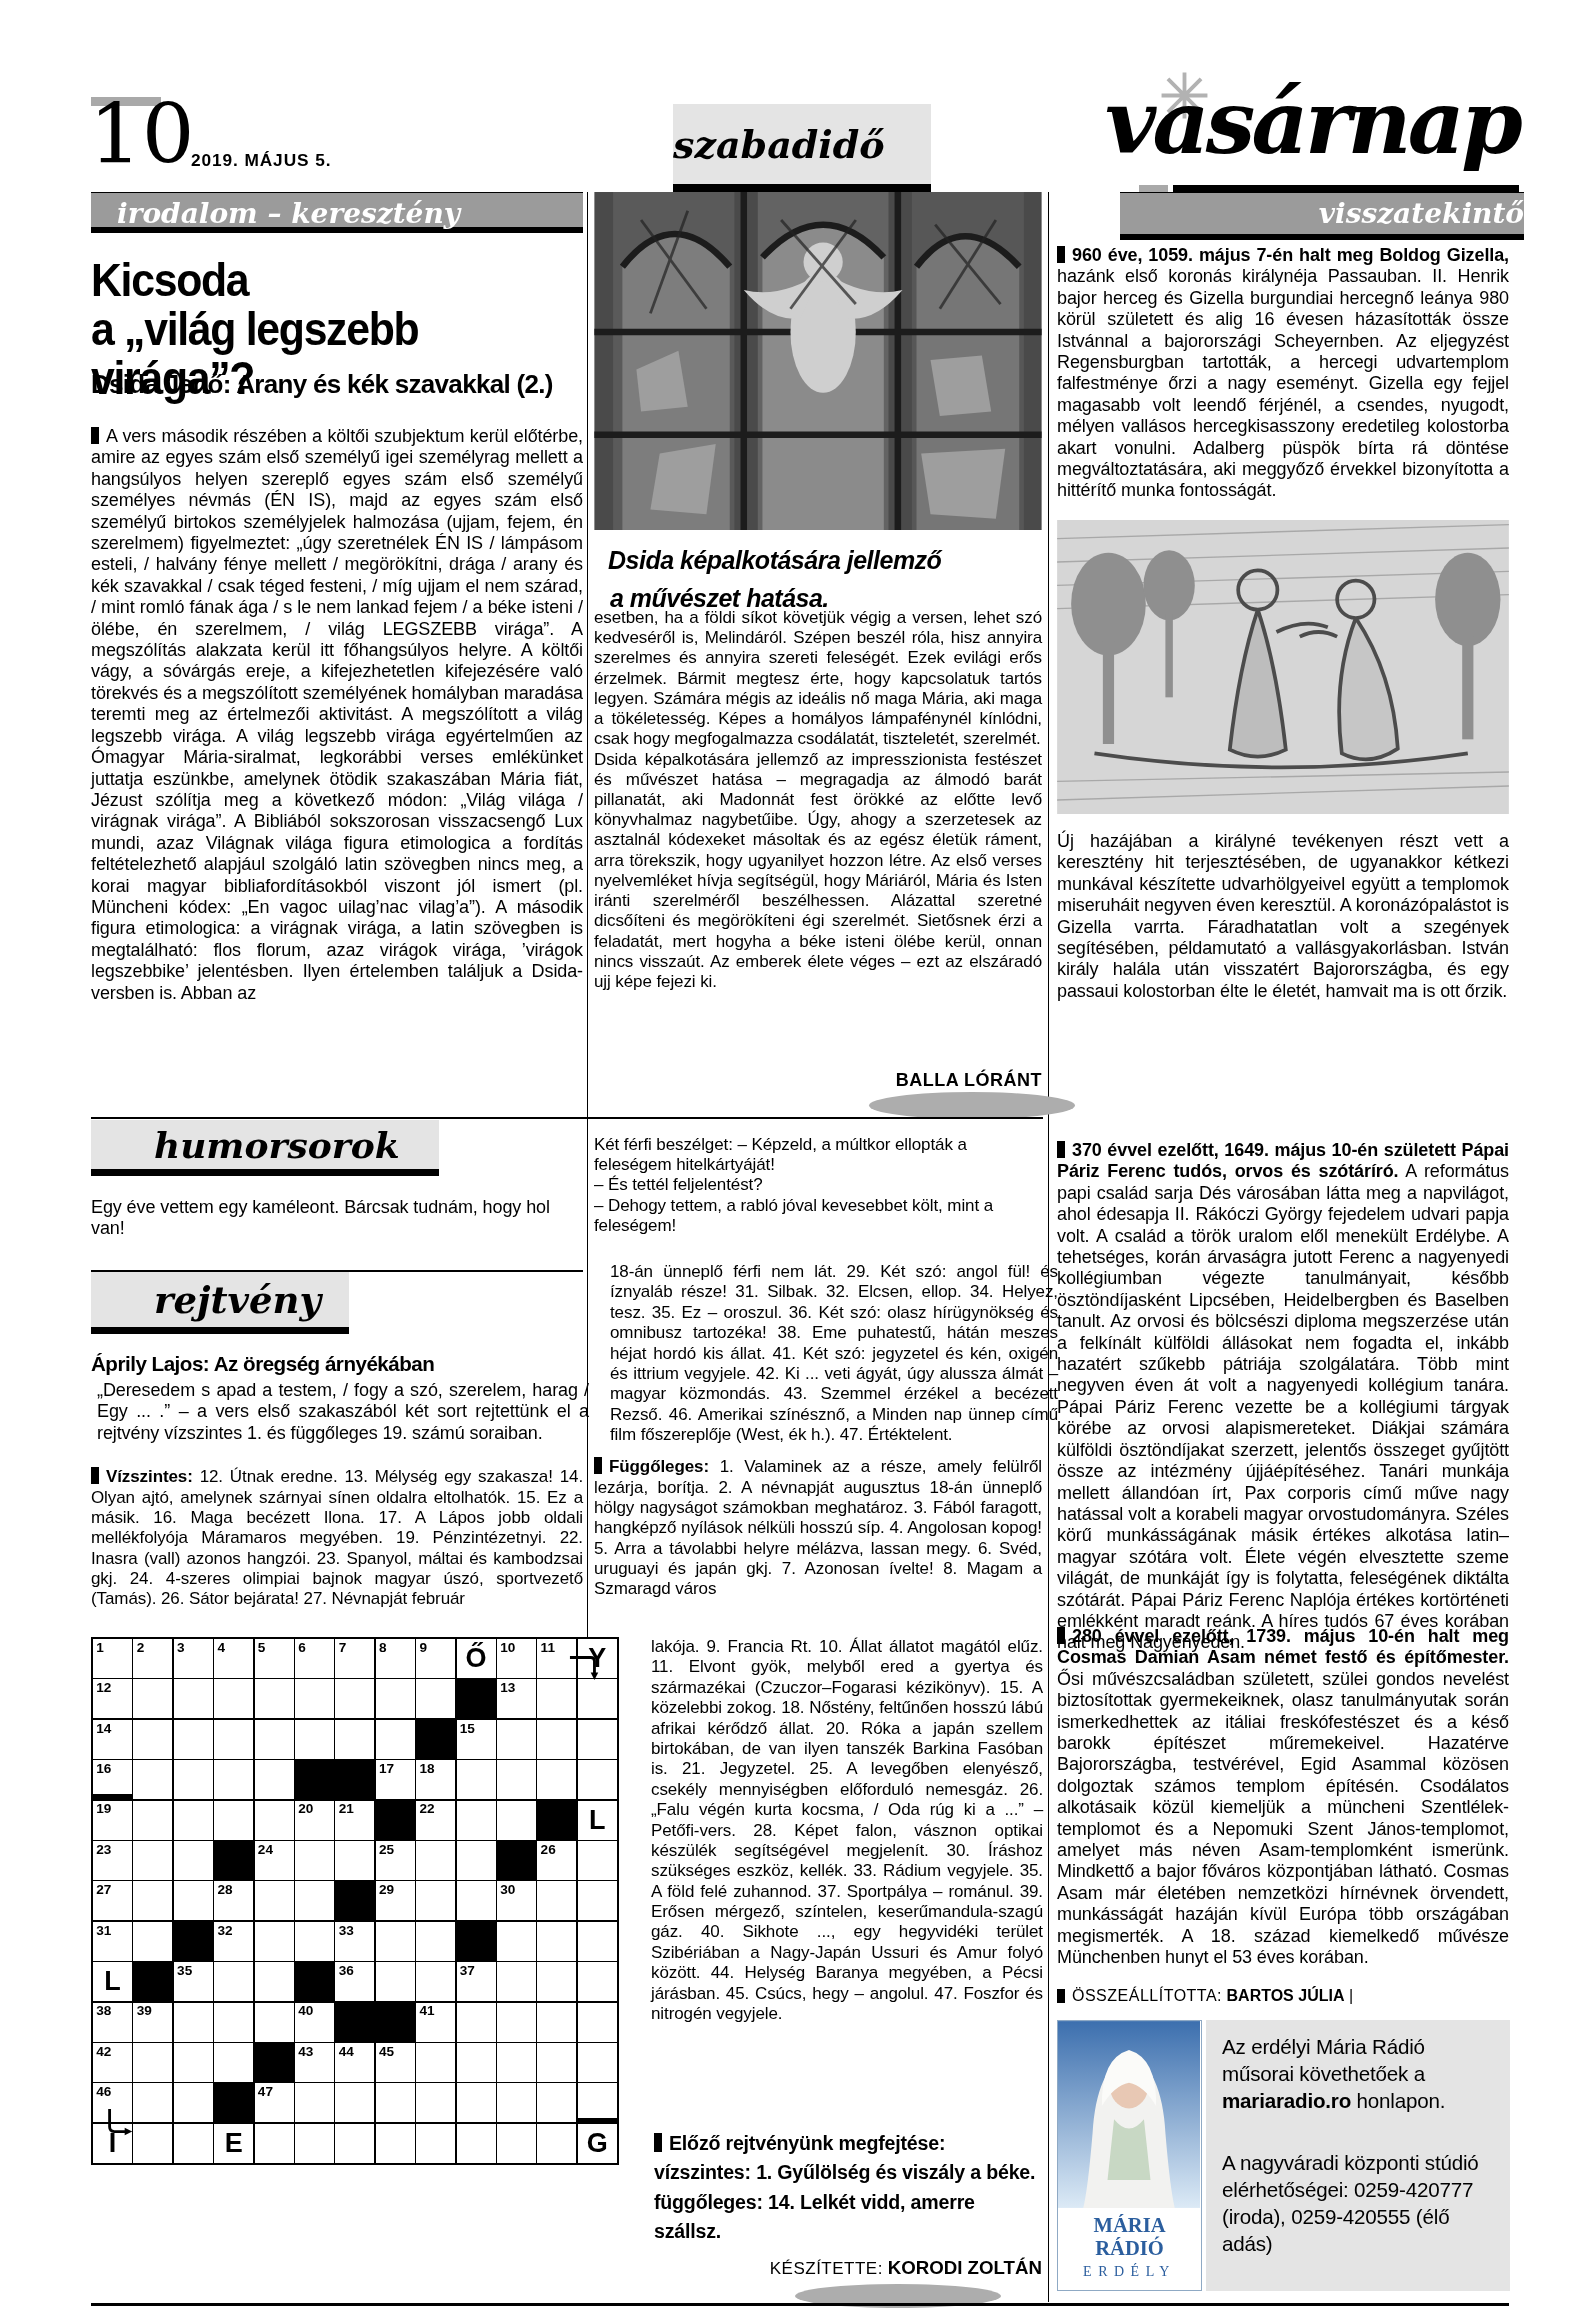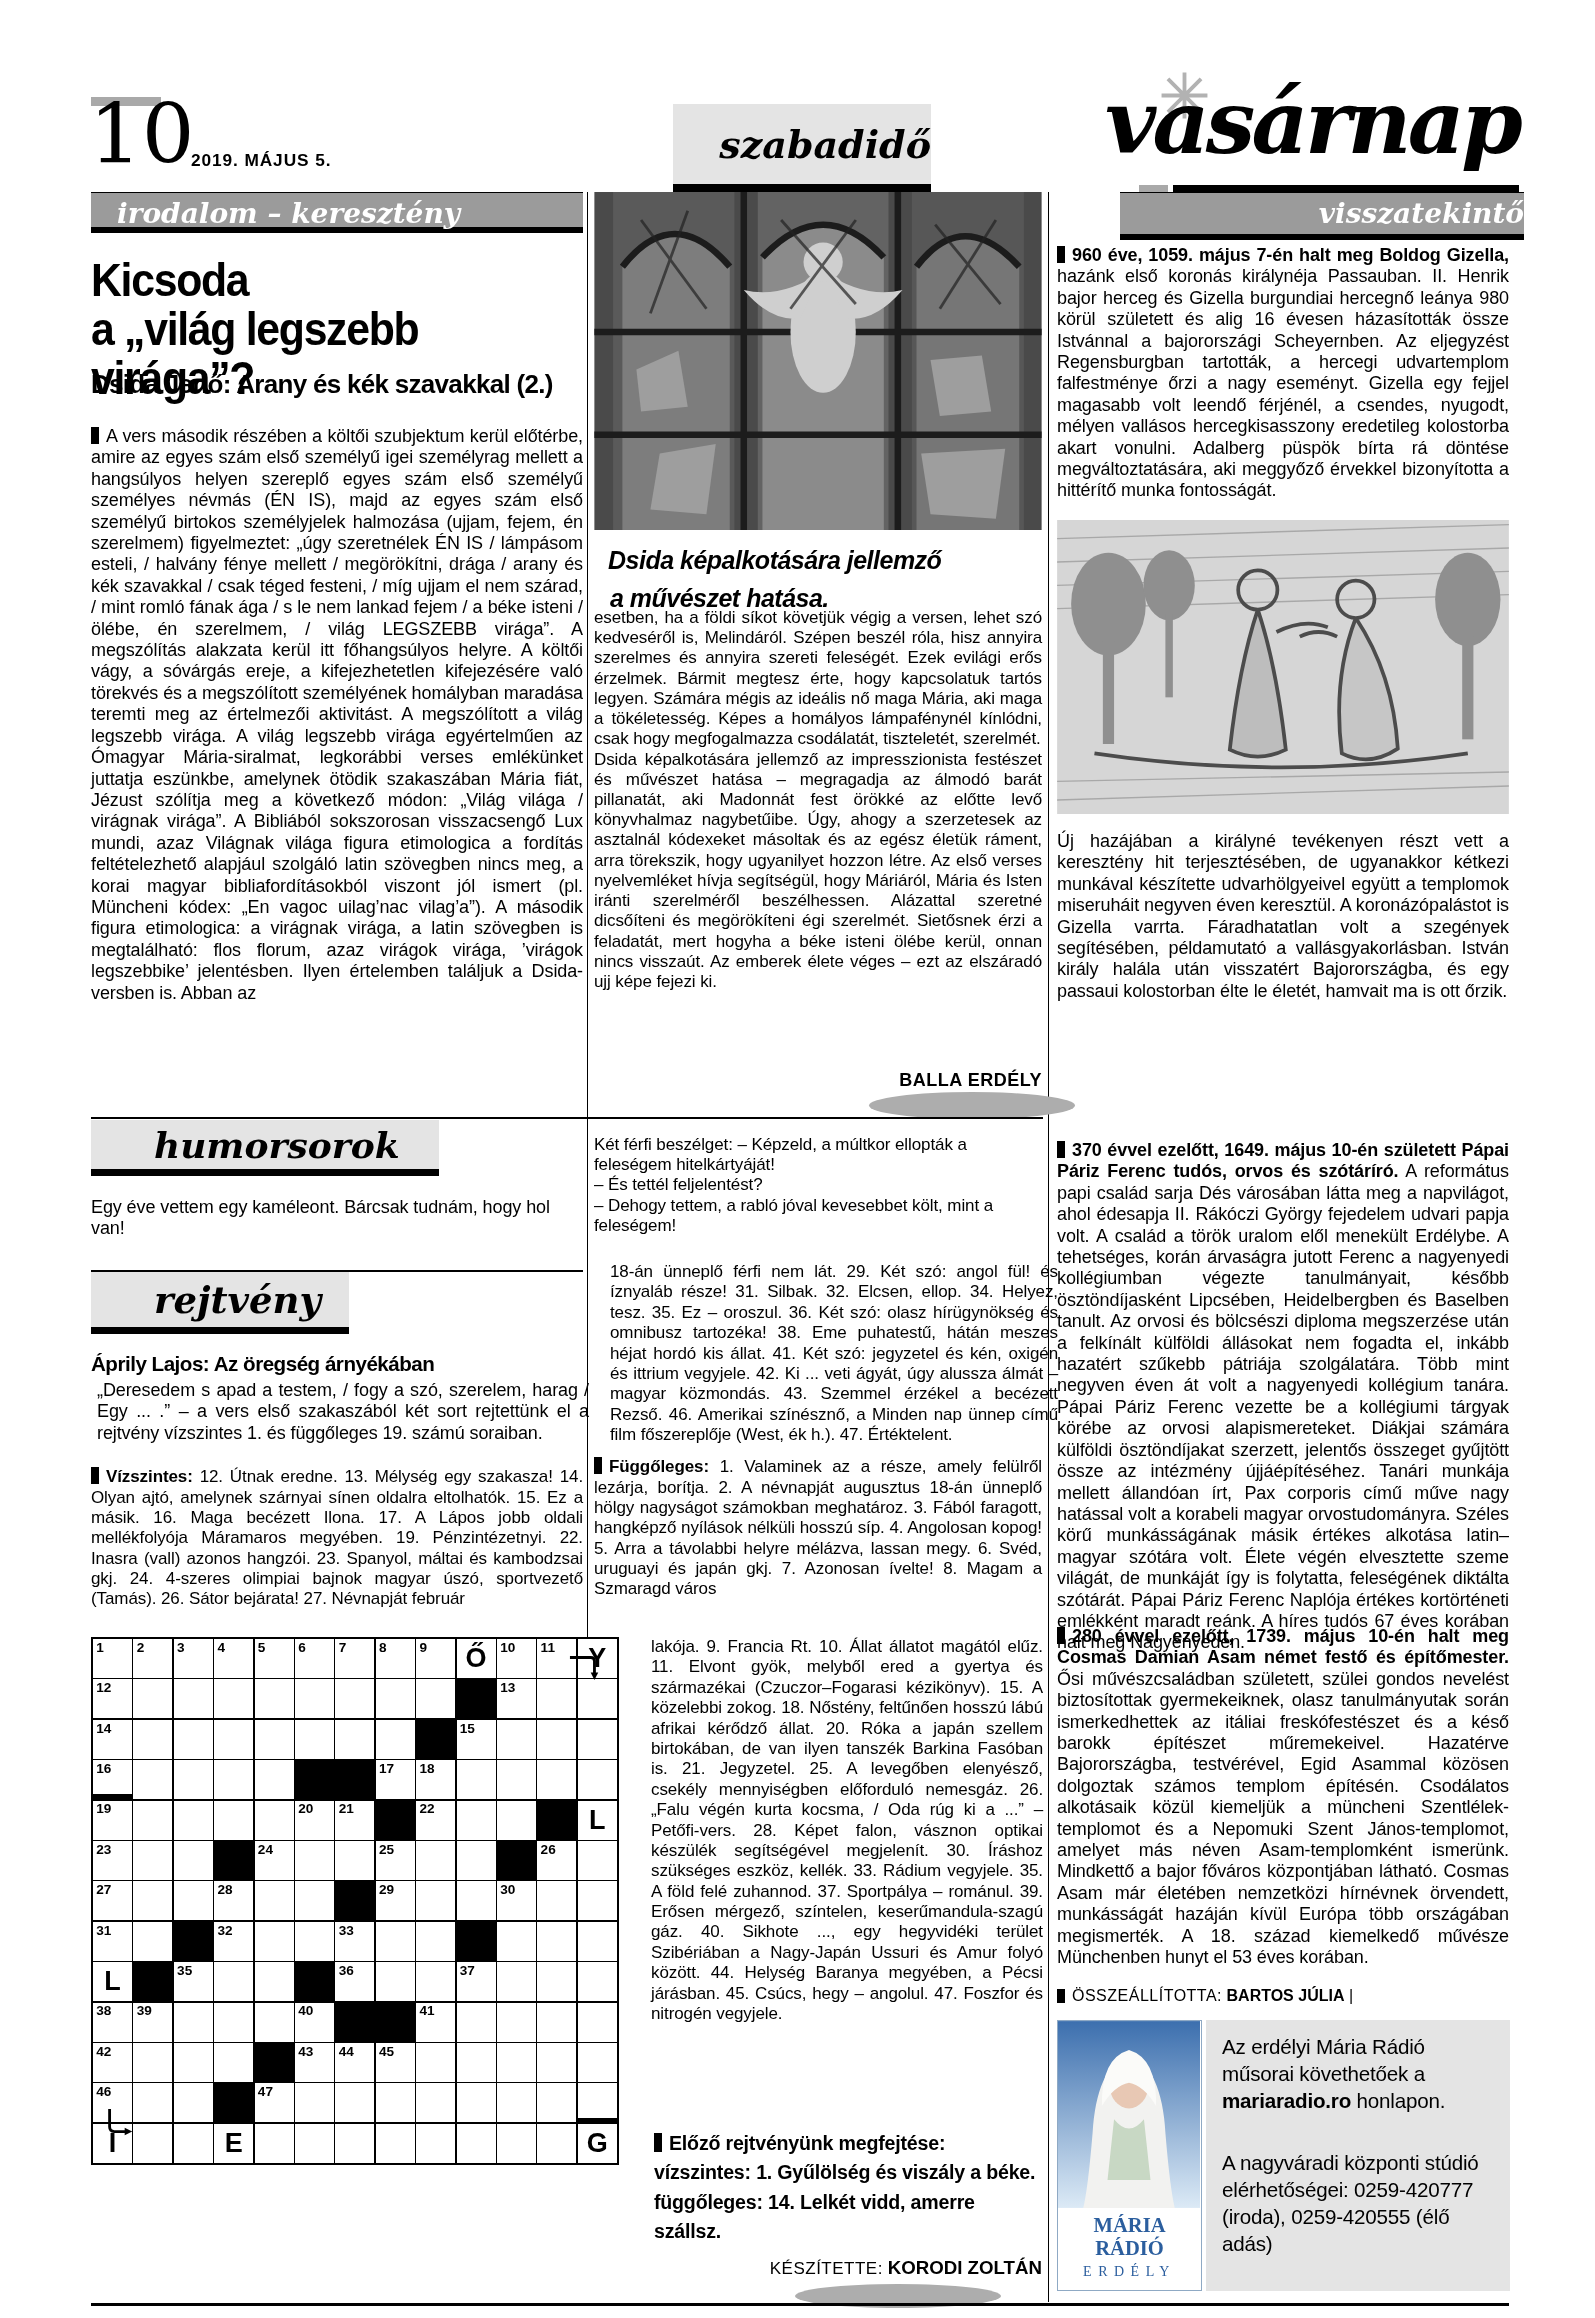--- a/index.html
+++ b/index.html
@@ -38,21 +38,21 @@
 </head>
 <body>
 
 <div id="page">
 
   <div class="abs grayb" style="left:91px;top:97px;width:70px;height:9.3px;background:#a9a9a9;"></div>
   <div class="abs serif" style="left:89px;top:93px;font-size:83px;line-height:1;font-weight:normal;">10</div>
   <div class="abs" style="left:91px;top:196px;width:70px;height:9.3px;background:#a9a9a9;"></div>
   <div class="abs" style="left:191px;top:150px;font-size:17.3px;font-weight:bold;letter-spacing:0.9px;">2019. MÁJUS 5.</div>
 
-  <div class="abs lightbox" style="left:673px;top:104px;width:258px;height:80px;border-bottom:9.3px solid #000;display:flex;align-items:center;justify-content:flex-end;font-size:38px;">
+  <div class="abs lightbox" style="left:673px;top:104px;width:258px;height:80px;border-bottom:9.3px solid #000;display:flex;align-items:center;justify-content:flex-start;font-size:38px;">
     <span>szabadidő</span>
   </div>
 
   <div class="abs" style="left:1131px;top:70px;width:388px;height:131px;">
     <svg class="abs" style="left:28px;top:0px;" width="51" height="51" viewBox="0 0 40 40">
       <g stroke="#b2b2b2" stroke-width="3" fill="none">
         <path d="M20 2 V38 M2 20 H38 M7 7 L33 33 M33 7 L7 33"></path>
       </g>
     </svg>
     <div class="abs serif" style="right:0px;top:8.4px;font-size:88px;line-height:1;font-style:italic;font-weight:bold;letter-spacing:-3.7px;">vasárnap</div>
@@ -119,21 +119,21 @@
     <div>a „világ legszebb virága”?</div>
   </div>
   <div class="abs" style="left:91px;top:369px;width:492px;font-weight:bold;font-size:26px;letter-spacing:-0.7px;">Dsida Jenő: Arany és kék szavakkal (2.)</div>
 
   <div class="abs body-text" style="left:91px;top:426px;width:492px;">
     <span class="p-marker"></span><span>A vers második részében a költői szubjektum kerül előtérbe, amire az egyes szám első személyű igei személyrag mellett a hangsúlyos helyen szereplő egyes szám első személyű személyes névmás (ÉN IS), majd az egyes szám első személyű birtokos személyjelek halmozása (ujjam, fejem, én szerelmem) figyelmeztet: „úgy szeretnélek ÉN IS / lámpásom esteli, / halvány fénye mellett / megörökítni, drága / arany és kék szavakkal / csak téged festeni, / míg ujjam el nem szárad, / mint romló fának ága / s le nem lankad fejem / a béke isteni / ölébe, én szerelmem, / világ LEGSZEBB virága”. A megszólítás alakzata kerül itt főhangsúlyos helyre. A költői vágy, a sóvárgás ereje, a kifejezhetetlen kifejezésére való törekvés és a megszólított személyének homályban maradása teremti meg az értelmezői aktivitást. A megszólított a világ legszebb virága. A világ legszebb virága egyértelműen az Ómagyar Mária-siralmat, legkorábbi verses emlékünket juttatja eszünkbe, amelynek ötödik szakaszában Mária fiát, Jézust szólítja meg a következő módon: „Világ világa / virágnak virága”. A Bibliából sokszorosan visszacsengő Lux mundi, azaz Világnak világa figura etimologica a fordítás feltételezhető alapjául szolgáló latin szövegben nincs meg, a korai magyar bibliafordításokból viszont jól ismert (pl. Müncheni kódex: „En vagoc uilag’nac vilag’a”). A második figura etimologica: a virágnak virága, a latin szövegben is megtalálható: flos florum, azaz virágok virága, ’virágok legszebbike’ jelentésben. Ilyen értelemben találjuk a Dsida-versben is. Abban az</span>
   </div>
 
   <div class="abs body-text small pre" style="left:594px;top:608px;width:448px;">esetben, ha a földi síkot követjük végig a versen, lehet szó kedveséről is, Melindáról. Szépen beszél róla, hisz annyira szerelmes és annyira szereti feleségét. Ezek evilági erős érzelmek. Bármit megtesz érte, hogy kapcsolatuk tartós legyen. Számára mégis az ideális nő maga Mária, aki maga a tökéletesség. Képes a homályos lámpafénynél kínlódni, csak hogy megfogalmazza csodálatát, tiszteletét, szerelmét.
 Dsida képalkotására jellemző az impresszionista festészet és művészet hatása – megragadja az álmodó barát pillanatát, aki Madonnát fest örökké az előtte levő könyvhalmaz nagybetűibe. Úgy, ahogy a szerzetesek az asztalnál kódexeket másoltak és az egész életük ráment, arra törekszik, hogy ugyanilyet hozzon létre. Az első verses nyelvemléket hívja segítségül, hogy Máriáról, Mária és Isten iránti szerelméről beszélhessen. Alázattal szeretné dicsőíteni és megörökíteni égi szerelmét. Sietősnek érzi a feladatát, mert hogyha a béke isteni ölébe kerül, onnan nincs visszaút. Az emberek élete véges – ezt az elszáradó ujj képe fejezi ki.</div>
-  <div class="abs" style="left:594px;top:1070px;width:448px;text-align:right;font-weight:bold;font-size:18px;letter-spacing:0.5px;">BALLA ERDÉLY</div>
+  <div class="abs" style="left:594px;top:1070px;width:448px;text-align:right;font-weight:bold;font-size:18px;letter-spacing:0.5px;">BALLA LÓRÁNT</div>
   <div class="abs oval" style="left:869px;top:1092px;width:206px;height:27px;"></div>
 
   <div class="abs rule" style="left:91px;top:1117px;width:952px;height:2.3px;"></div>
 
   <div class="abs body-text small pre" style="left:594px;top:1135px;width:448px;text-align:left;">Két férfi beszélget: – Képzeld, a múltkor ellopták a feleségem hitelkártyáját!
 – És tettél feljelentést?
 – Dehogy tettem, a rabló jóval kevesebbet költ, mint a feleségem!</div>
 
   <div class="abs lightbox" style="left:91px;top:1120px;width:348px;height:56px;border-bottom:7.5px solid #000;display:flex;align-items:center;font-size:36px;padding-left:63px;box-sizing:border-box;">
     <span>humorsorok</span>

